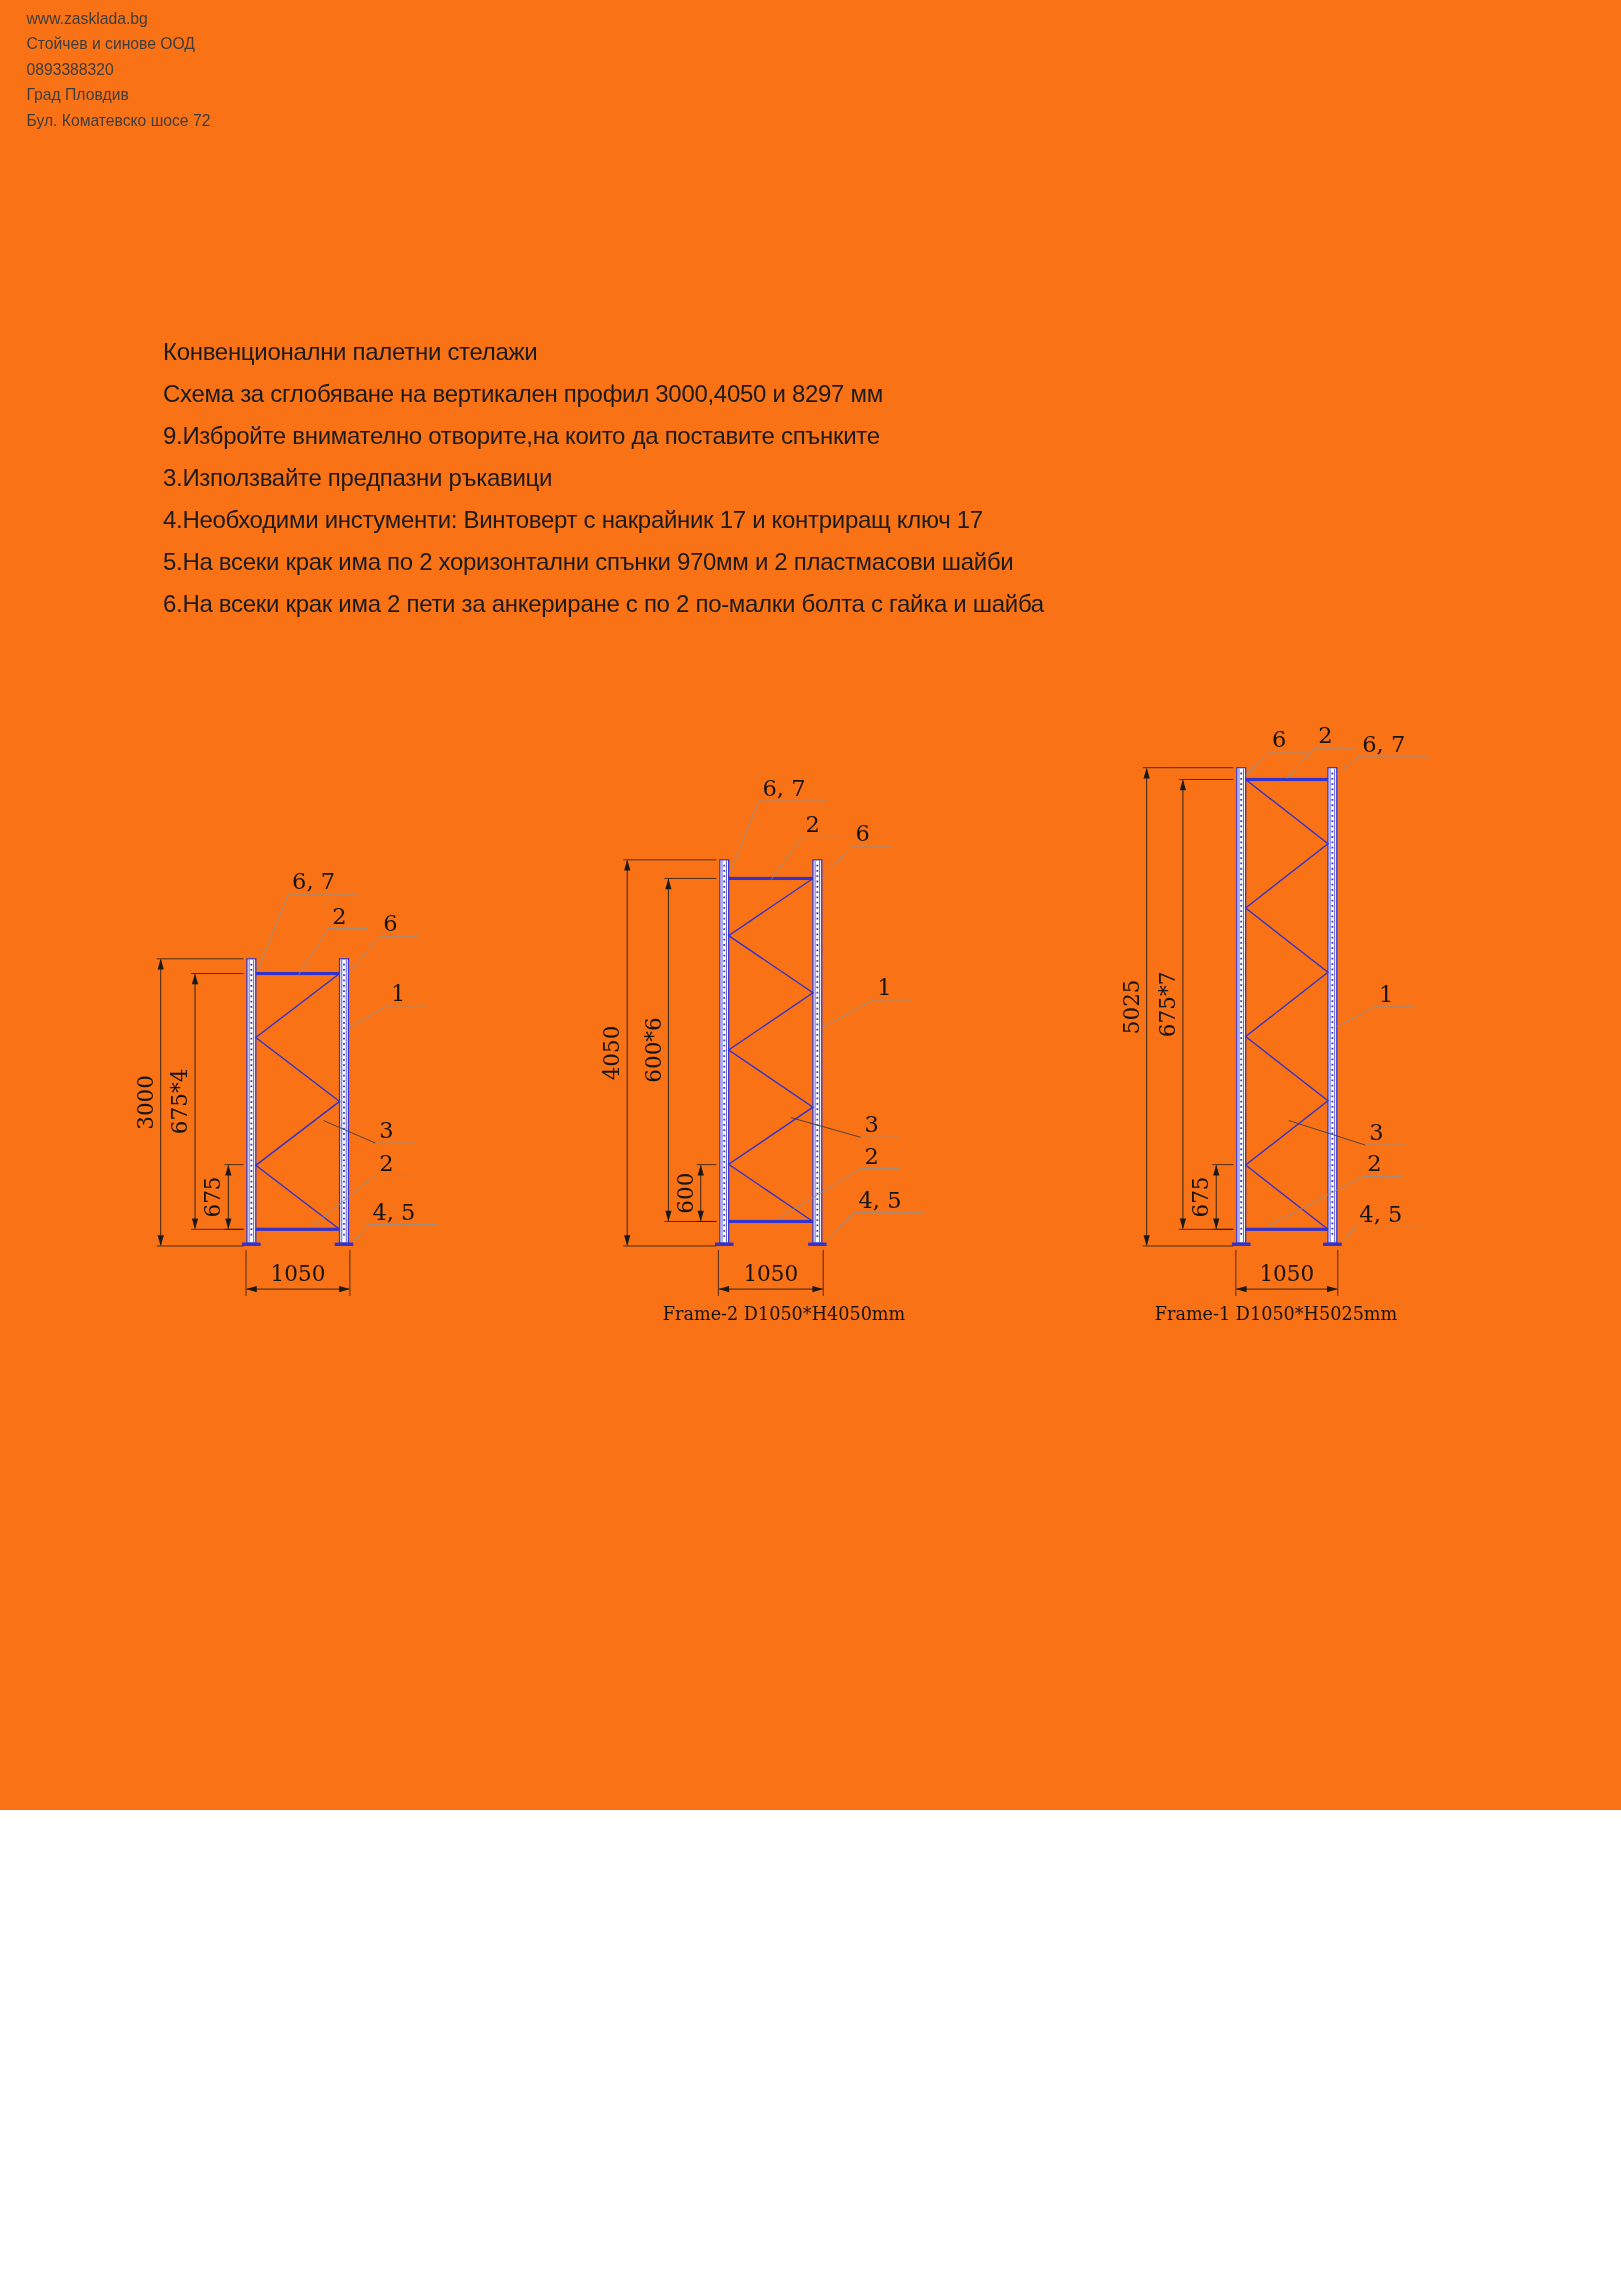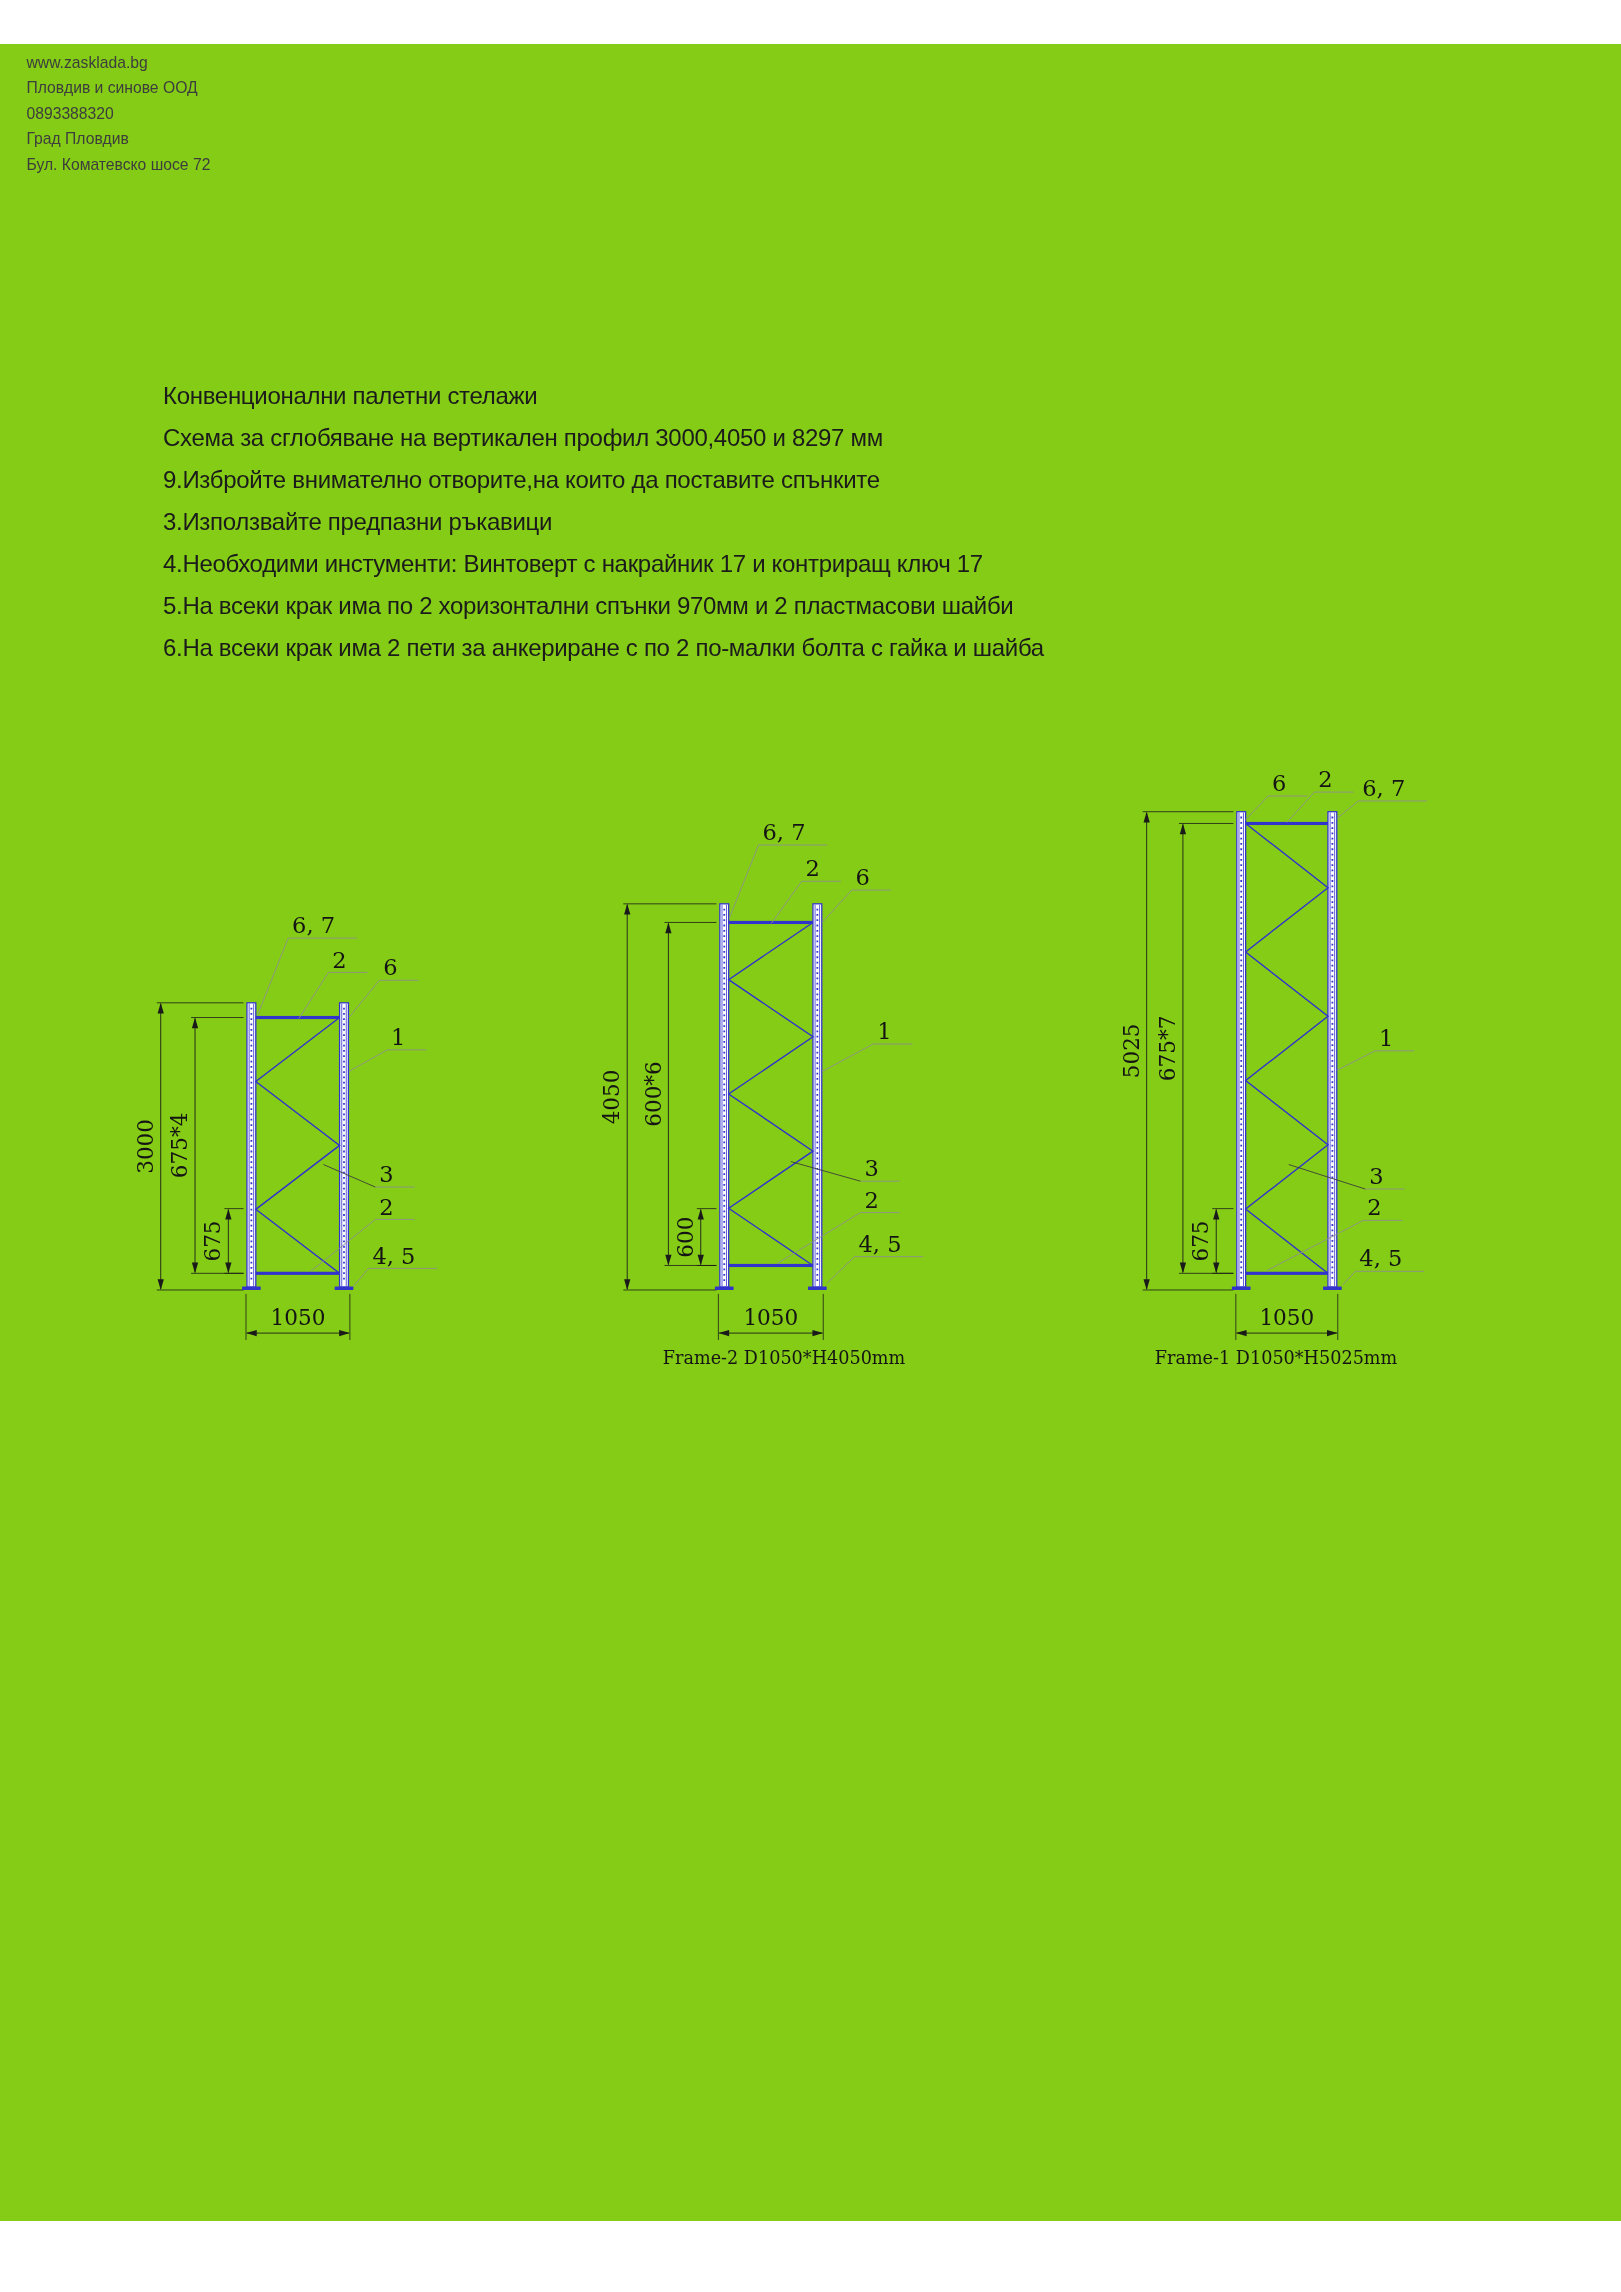--- a/index.html
+++ b/index.html
@@ -1,33 +1,33 @@
 <!DOCTYPE html>
 <html><head>
 <meta charset="utf-8">
 <style>
   html,body{margin:0;padding:0;background:#ffffff;}
-  .page{position:relative;width:1621px;height:2177px;background:#84cc16;overflow:hidden;
-        font-family:"Liberation Sans", sans-serif;margin-top:44px;}
+  .page{position:relative;width:1621px;height:1810px;background:#f97316;overflow:hidden;
+        font-family:"Liberation Sans", sans-serif;}
   .company-header{position:absolute;left:26.5px;top:5.9px;font-size:15.7px;line-height:25.5px;
         color:#3d3d3d;white-space:nowrap;}
   .instructions{position:absolute;left:163px;top:331px;font-size:24px;line-height:42px;
         color:#1b1b1b;letter-spacing:-0.3px;white-space:nowrap;}
   svg#diagram{position:absolute;left:0;top:0;}
   .dim{font:22px "DejaVu Serif", serif;fill:#141414;}
   .lbl{font:23px "DejaVu Serif", serif;fill:#141414;}
   .cap{font:18px "DejaVu Serif", serif;fill:#141414;}
 </style>
 </head>
 <body>
 
 <div class="page">
   <div class="company-header">
       <div>www.zasklada.bg</div>
-      <div>Пловдив и синове ООД</div>
+      <div>Стойчев и синове ООД</div>
       <div>0893388320</div>
       <div>Град Пловдив</div>
       <div>Бул. Коматевско шосе 72</div>
     </div>
   <div class="instructions">
       <div>Конвенционални палетни стелажи</div>
       <div>Схема за сглобяване на вертикален профил 3000,4050 и 8297 мм</div>
       <div>9.Избройте внимателно отворите,на които да поставите спънките</div>
       <div>3.Използвайте предпазни ръкавици</div>
       <div>4.Необходими инстументи: Винтоверт с накрайник 17 и контриращ ключ 17</div>

